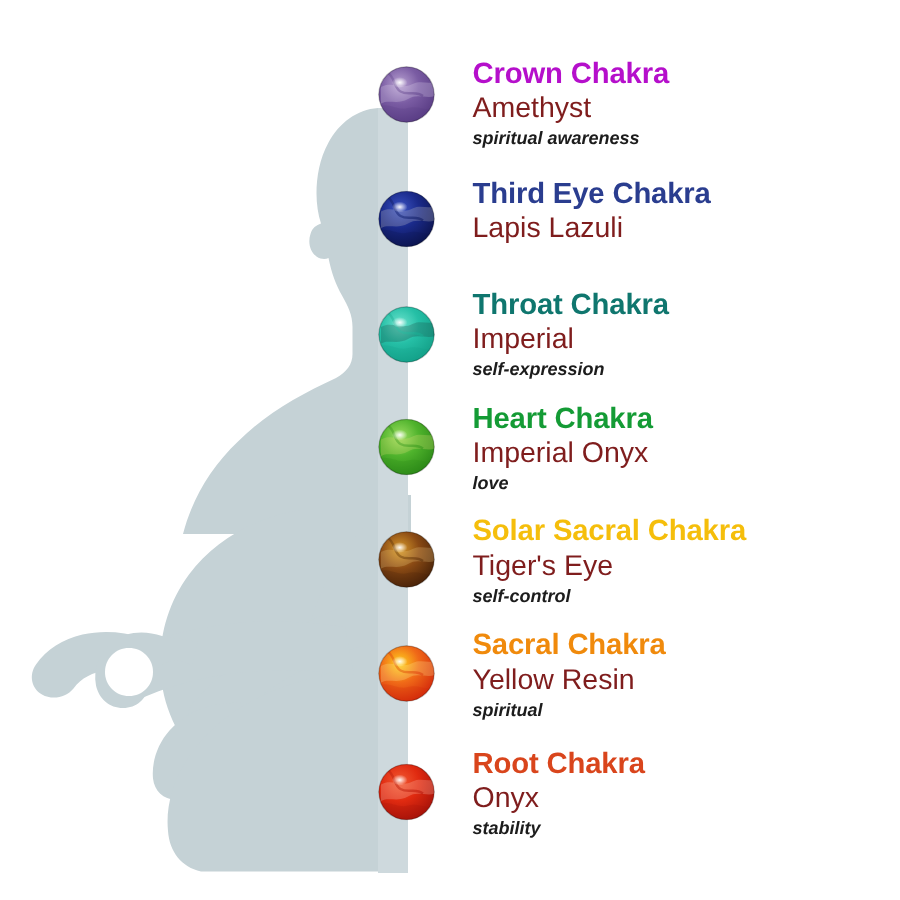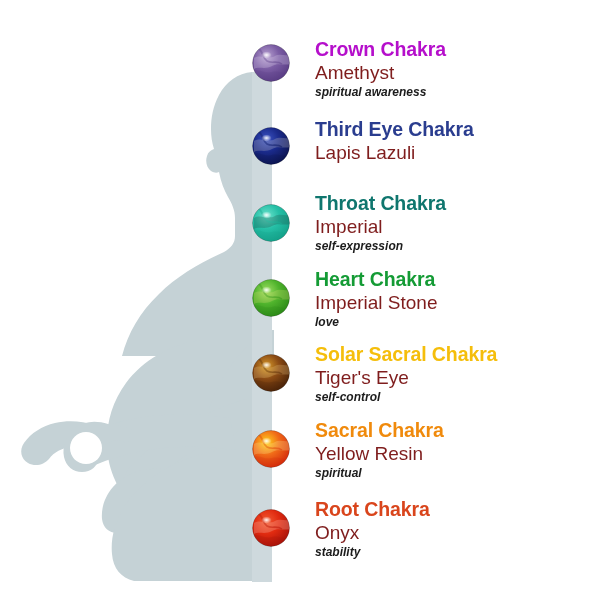--- a/index.html
+++ b/index.html
@@ -309,21 +309,21 @@
               <path d="M2,14 C9,10 16,16 23,12 C29,9 34,13 38,10 L38,20 C32,22 26,18 20,22 C13,26 7,22 2,25 Z" fill="#e3e07a" opacity=".45"></path>
               <path d="M0,27 C7,24 13,30 20,28 C27,26 32,31 38,28 L38,38 L0,38 Z" fill="#2d8a18" opacity=".4"></path>
               <path d="M6,4 C12,8 10,14 15,17 C20,20 25,16 30,20" stroke="#2d8a18" stroke-width="1.6" fill="none" opacity=".6"></path>
             </g>
             <ellipse cx="14.5" cy="11" rx="5.2" ry="3.6" fill="url(#s3)"></ellipse>
             <circle cx="19" cy="19" r="18.5" fill="none" stroke="rgba(0,0,0,.22)" stroke-width="1"></circle>
           </svg>
         </div>
         <div class="text-block" style="top: -11px;">
           <div class="chakra-title" style="color: rgb(20, 155, 53);">Heart Chakra</div>
-          <div class="chakra-stone">Imperial Stone</div>
+          <div class="chakra-stone">Imperial Onyx</div>
           <div class="chakra-keyword">love</div>
         </div>
       </div>
       <div class="chakra-row" style="top: 354px;">
         <div class="bead">
           <svg class="bead-svg" viewBox="0 0 38 38" xmlns="http://www.w3.org/2000/svg">
             <defs>
               <radialGradient id="g4" cx="38%" cy="32%" r="72%">
                 <stop offset="0%" stop-color="#d89a2a"></stop>
                 <stop offset="48%" stop-color="#8a4a14"></stop>

